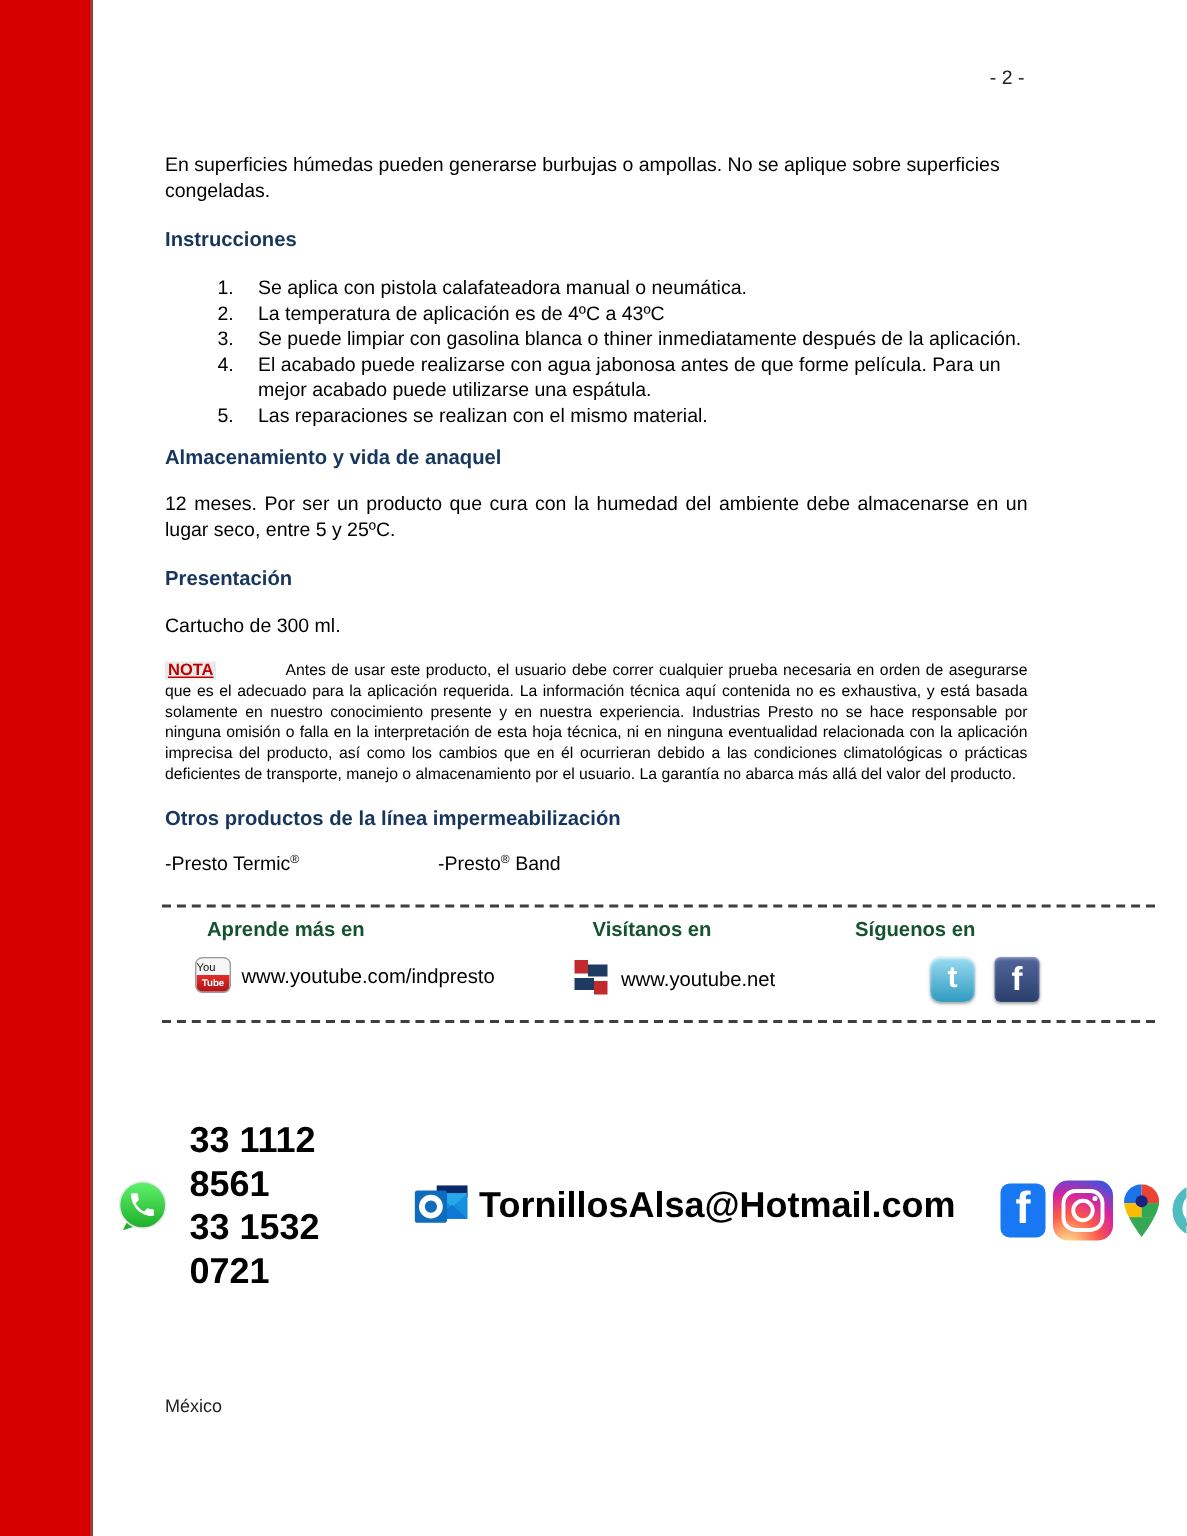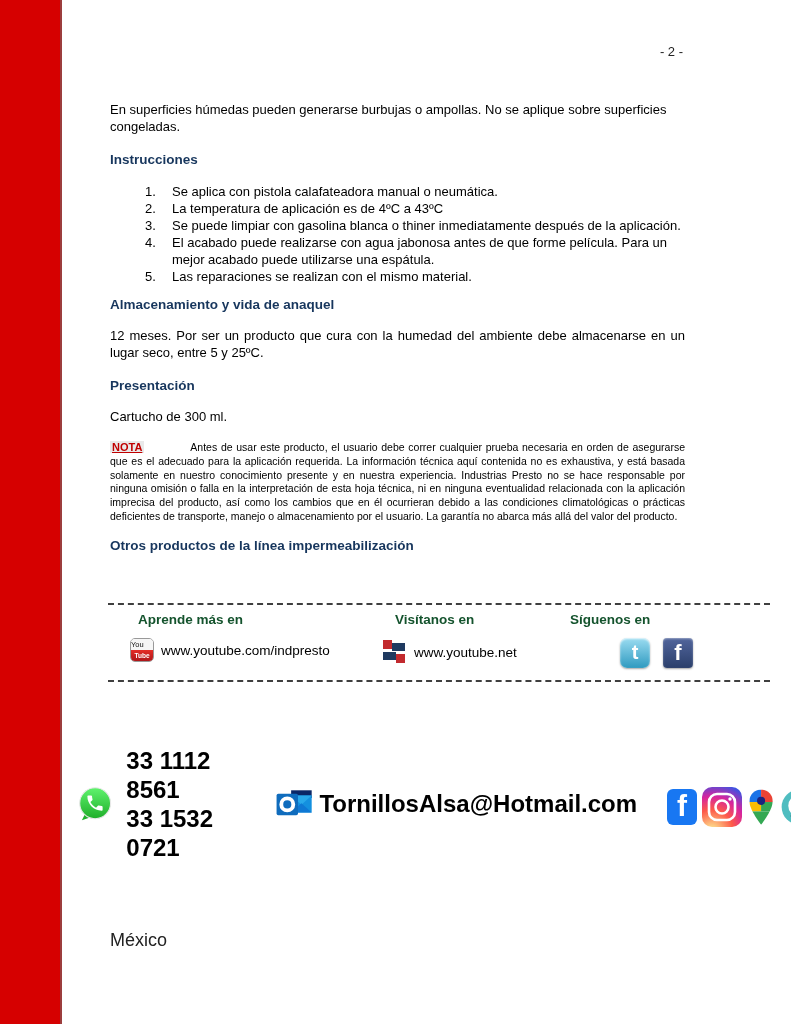--- a/index.html
+++ b/index.html
@@ -75,21 +75,21 @@
   .phones { font-size:24px; font-weight:bold; line-height:29px; margin-left:12px; }
   .c-spacer { width:62px; }
   .email { font-size:24px; font-weight:bold; margin-left:4px; }
   .c-row2 { display:flex; align-items:center; gap:5px; margin-top:6px; margin-left:30px; }
   .store-name { font-size:23px; font-weight:bold; margin-left:6px; }
   .fb-icon-lg { width:36px; height:36px; border-radius:6px; background:#1877F2;
     color:#fff; font-weight:bold; font-size:30px; text-align:center; line-height:34px; }
   .ig-icon { width:40px; height:40px; border-radius:10px;
     background:radial-gradient(circle at 25% 110%, #fdf497 0%, #fd5949 40%, #d6249f 65%, #285AEB 95%); }
 
-  .footer-country { position:absolute; left:110px; top:930px; font-size:18px; color:#222; }
+  .footer-country { position:absolute; left:110px; top:930px; font-size:12px; color:#222; }
 </style>
 </head>
 <body>
 
 <div class="red-bar"></div>
 
 <div class="page-num">- 2 -</div>
 
 <div class="content">
 
@@ -121,20 +121,24 @@
 
   <h2 class="heading h-almacen">Almacenamiento y vida de anaquel</h2>
   <p class="para just">12 meses. Por ser un producto que cura con la humedad del ambiente debe almacenarse en un lugar seco, entre 5 y 25ºC.</p>
 
   <h2 class="heading h-present">Presentación</h2>
   <p class="para">Cartucho de 300 ml.</p>
 
   <div class="nota-wrap"><span class="nota-label">NOTA</span><span class="nota-gap"></span><span>Antes de usar este producto, el usuario debe correr cualquier prueba necesaria en orden de asegurarse que es el adecuado para la aplicación requerida. La información técnica aquí contenida no es exhaustiva, y está basada solamente en nuestro conocimiento presente y en nuestra experiencia. Industrias Presto no se hace responsable por ninguna omisión o falla en la interpretación de esta hoja técnica, ni en ninguna eventualidad relacionada con la aplicación imprecisa del producto, así como los cambios que en él ocurrieran debido a las condiciones climatológicas o prácticas deficientes de transporte, manejo o almacenamiento por el usuario. La garantía no abarca más allá del valor del producto.</span></div>
 
   <h2 class="heading h-otros">Otros productos de la línea impermeabilización</h2>
+  <div class="products">
+    <div class="prod-left"><span>-Presto Termic</span><sup>®</sup></div>
+    <div><span>-Presto</span><sup>®</sup><span> Band</span></div>
+  </div>
 </div>
 
 <div class="strip">
   <div class="strip-cols">
     <div class="col-learn">
       <div class="strip-h">Aprende más en</div>
       <div class="strip-row">
         <div class="yt-icon">
           <div class="yt-top">You</div>
           <div class="yt-bot">Tube</div>

